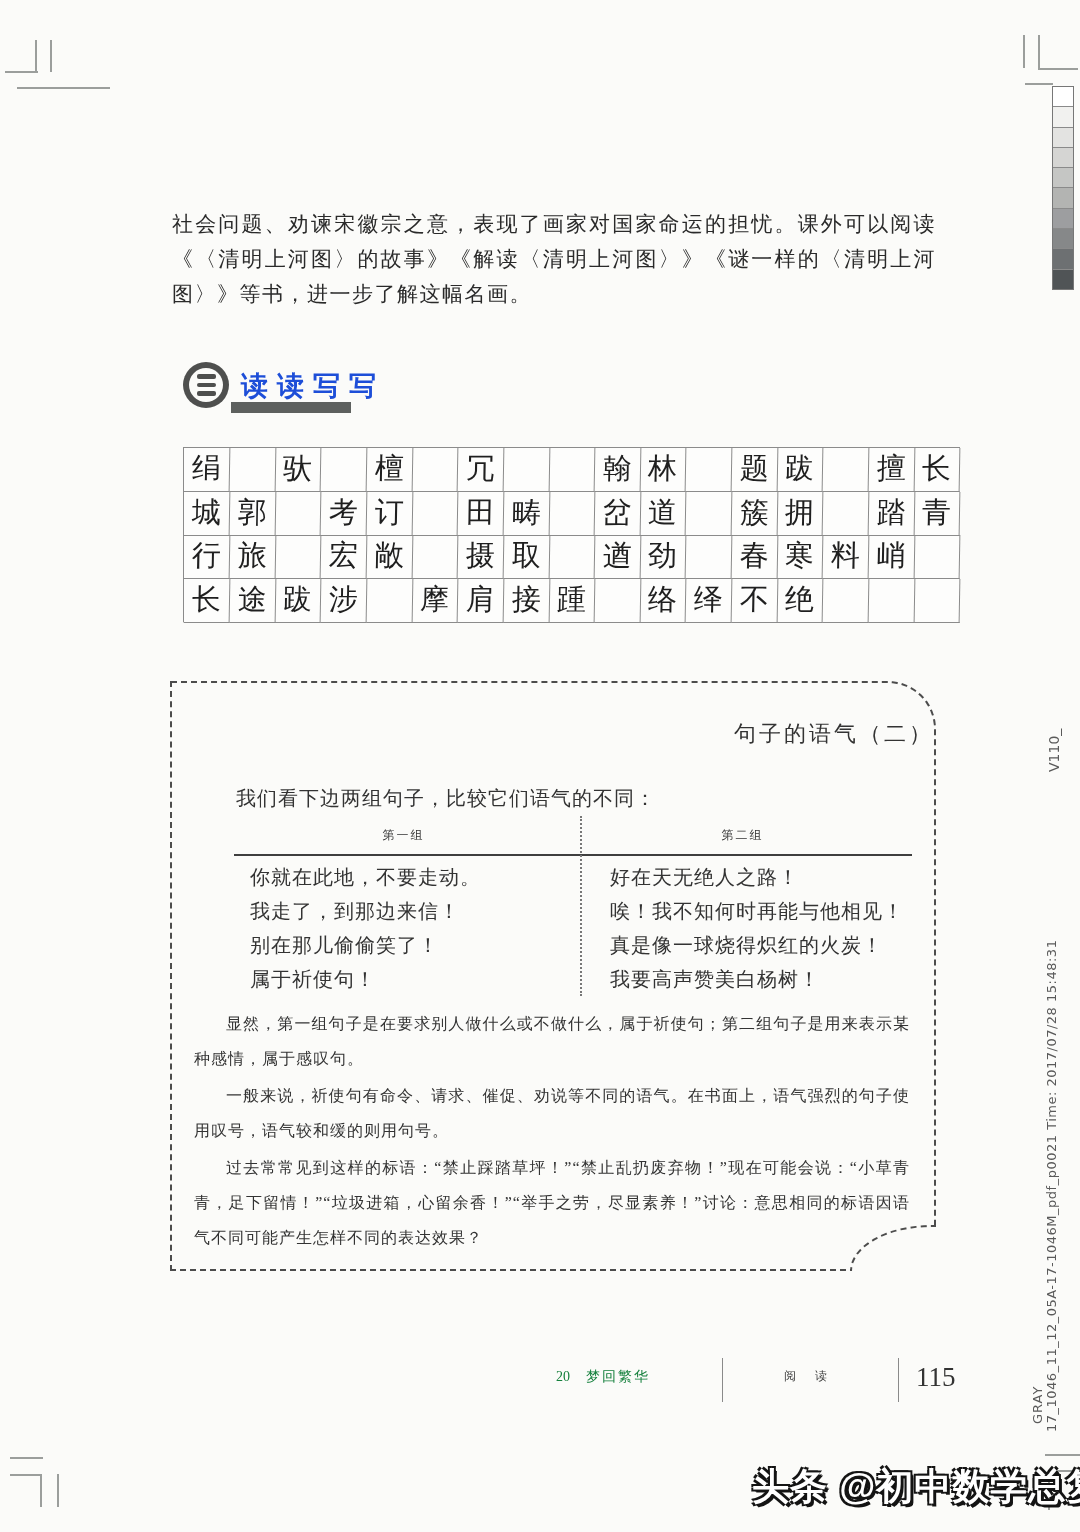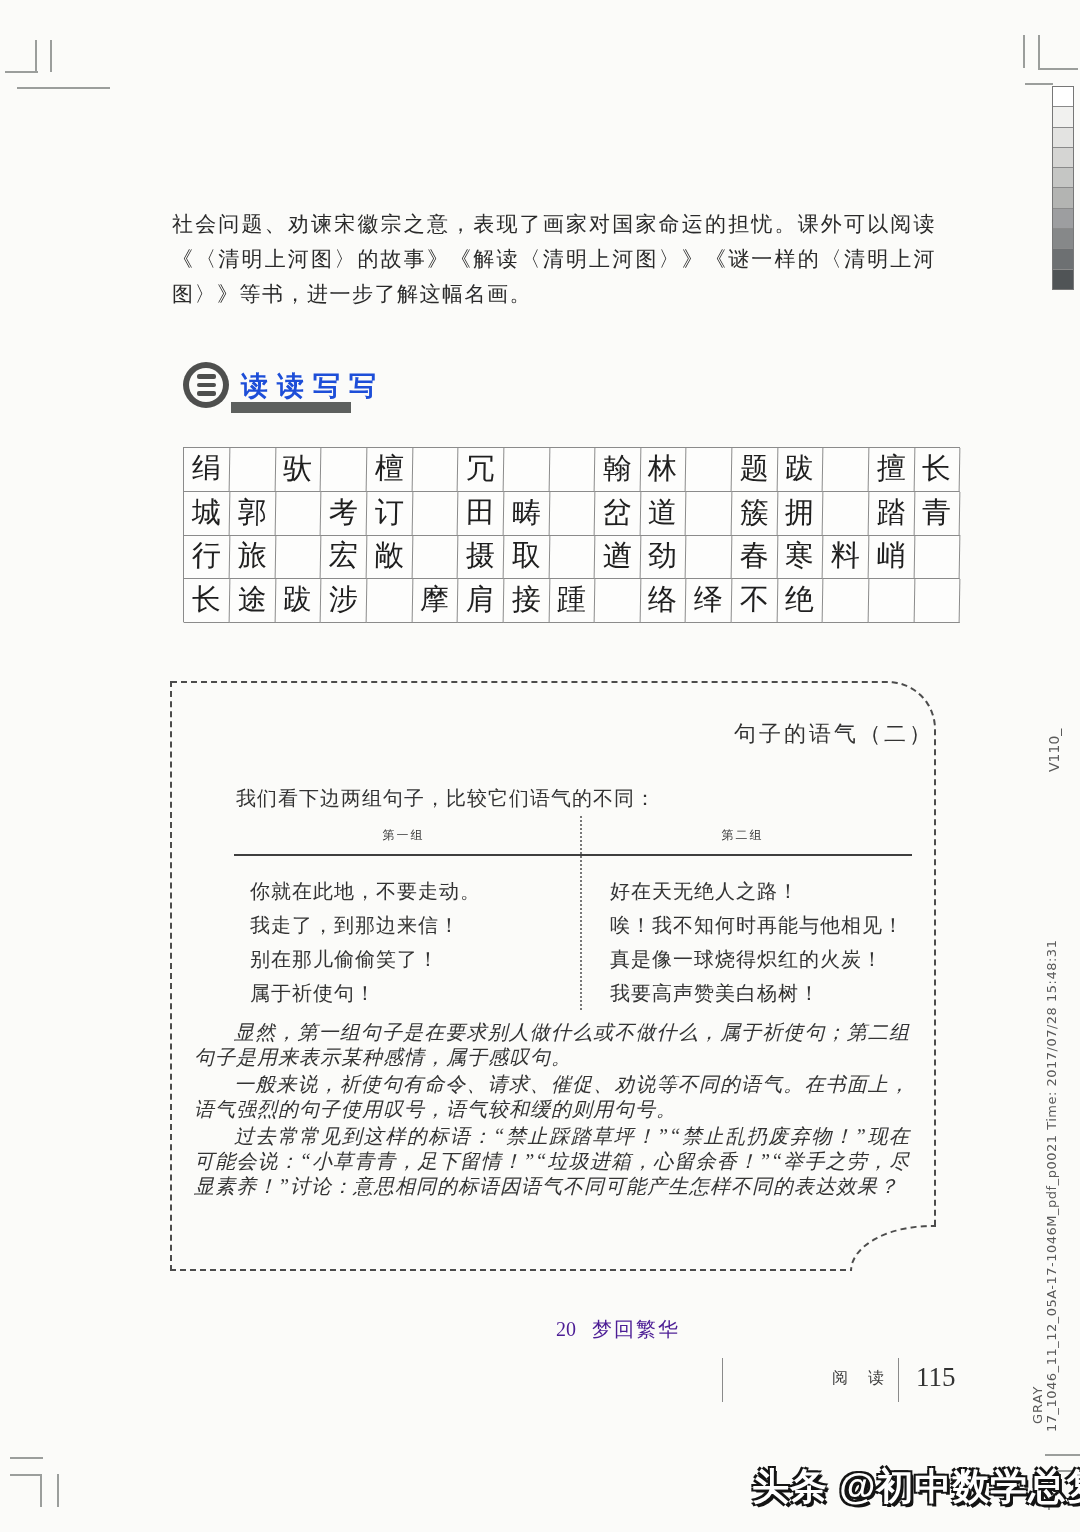--- a/index.html
+++ b/index.html
@@ -86,37 +86,37 @@
     position:relative;margin:4px 22px 0 62px;
   }
   .cmp-head{display:flex;height:38px;border-bottom:2px solid #3f3f3f;}
   .cmp-head .cell{flex:1;display:flex;align-items:center;justify-content:center;
     font-size:12px;letter-spacing:2px;color:#333;}
   .cmp-divider{
     position:absolute;left:51%;top:0;bottom:0;width:0;
     border-left:2px dotted #777;
   }
   .cmp-body{display:flex;}
-  .cmp-col{flex:1;padding-top:18px;}
+  .cmp-col{flex:1;padding-top:4px;}
   .cmp-col.left{padding-left:16px;}
   .cmp-col.right{padding-left:58px;}
   .cmp-col .sentence{font-size:20px;line-height:34px;letter-spacing:1px;color:#333;white-space:nowrap;}
   .gbox-par{
-    margin:2px 24px 0 22px;font-size:20px;line-height:25px;letter-spacing:1px;
-    text-indent:2em;text-align:justify;color:#333;font-style:italic;
+    margin:2px 24px 0 22px;font-size:16px;line-height:35px;letter-spacing:1px;
+    text-indent:2em;text-align:justify;color:#333;
   }
 
   
   .footer-left{
-    position:absolute;left:556px;top:1316px;font-size:20px;letter-spacing:2px;color:#4c1d95;
+    position:absolute;left:556px;top:1368px;font-size:14px;letter-spacing:2px;color:#15803d;
   }
   .footer-left .num{letter-spacing:0;margin-right:16px;font-family:"Liberation Serif",serif;}
   .fbar{position:absolute;width:1px;background:#8a8a8a;}
   .footer-section{
-    position:absolute;left:832px;top:1368px;font-size:16px;letter-spacing:8px;color:#3c3c3c;
+    position:absolute;left:784px;top:1368px;font-size:12px;letter-spacing:8px;color:#3c3c3c;
   }
   .footer-page{
     position:absolute;left:916px;top:1362px;font-size:27px;color:#333;
     font-family:"Liberation Serif",serif;
   }
 
   
   .vtext{
     position:absolute;transform:rotate(-90deg);transform-origin:0 0;
     white-space:nowrap;font-family:"DejaVu Sans", sans-serif;color:#5a5a5a;

